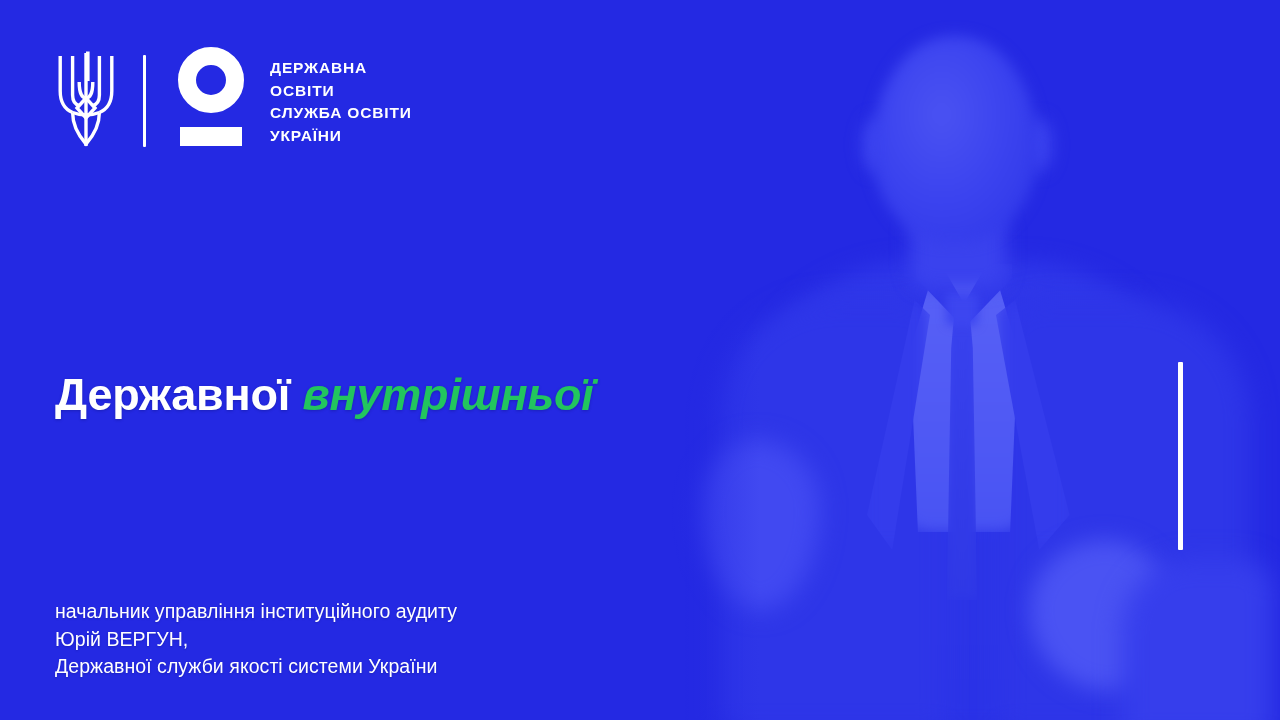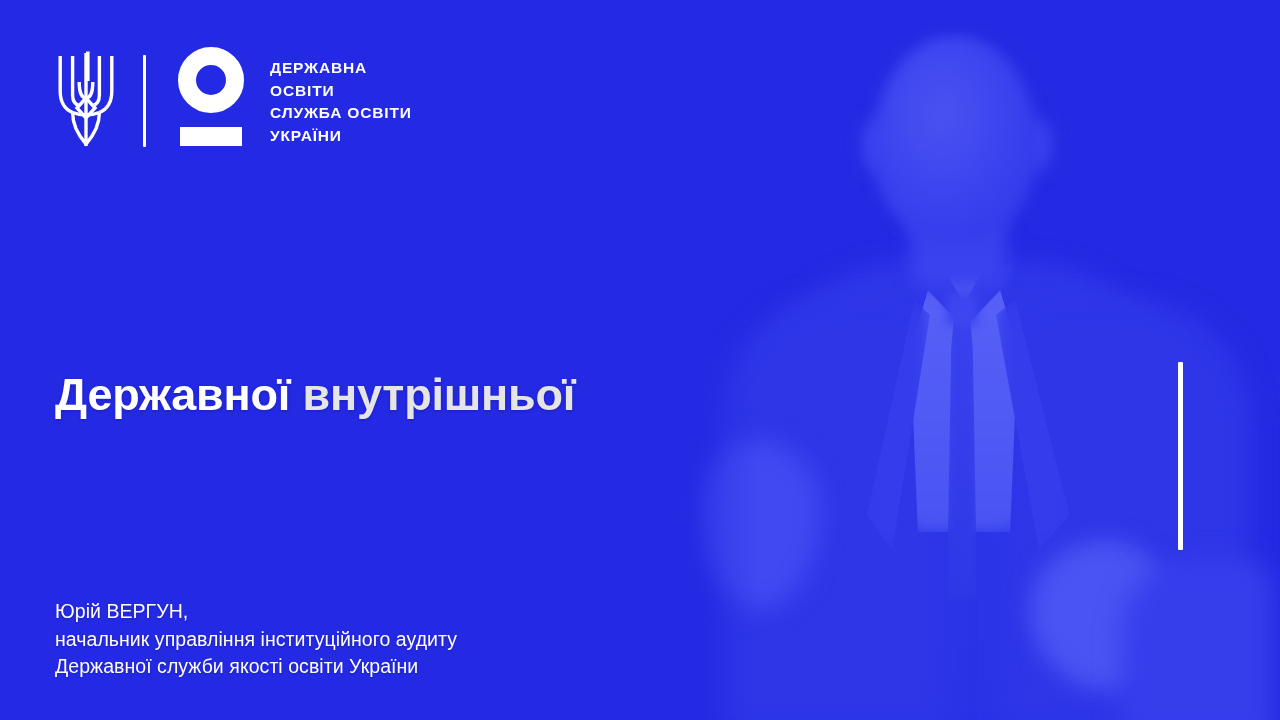--- a/index.html
+++ b/index.html
@@ -172,21 +172,21 @@
     left: 55px;
     top: 366px;
     width: 1120px;
     font-weight: 700;
     font-size: 45px;
     line-height: 58px;
     letter-spacing: -0.2px;
     color: #ffffff;
     text-shadow: 0 1px 3px rgba(10,14,90,0.30);
   }
-  .title .hl { color: #e5e5e5; }
+  .title .hl { color: #22c55e; font-style: italic; }
 
   
   .accent-rule {
     position: absolute;
     left: 1178px;
     top: 362px;
     width: 5px;
     height: 188px;
     background: #ffffff;
     border-radius: 1px;
@@ -263,18 +263,18 @@
     </span>
   </div>
 
   <div class="title">
     <div><span>Державної </span><span class="hl">внутрішньої</span></div>
   </div>
 
   <div class="accent-rule"></div>
 
   <div class="credit">
+    <span class="credit-line">начальник управління інституційного аудиту</span>
     <span class="credit-line">Юрій ВЕРГУН,</span>
-    <span class="credit-line">начальник управління інституційного аудиту</span>
-    <span class="credit-line">Державної служби якості освіти України</span>
+    <span class="credit-line">Державної служби якості системи України</span>
   </div>
 
 </div>
 
 </body></html>

